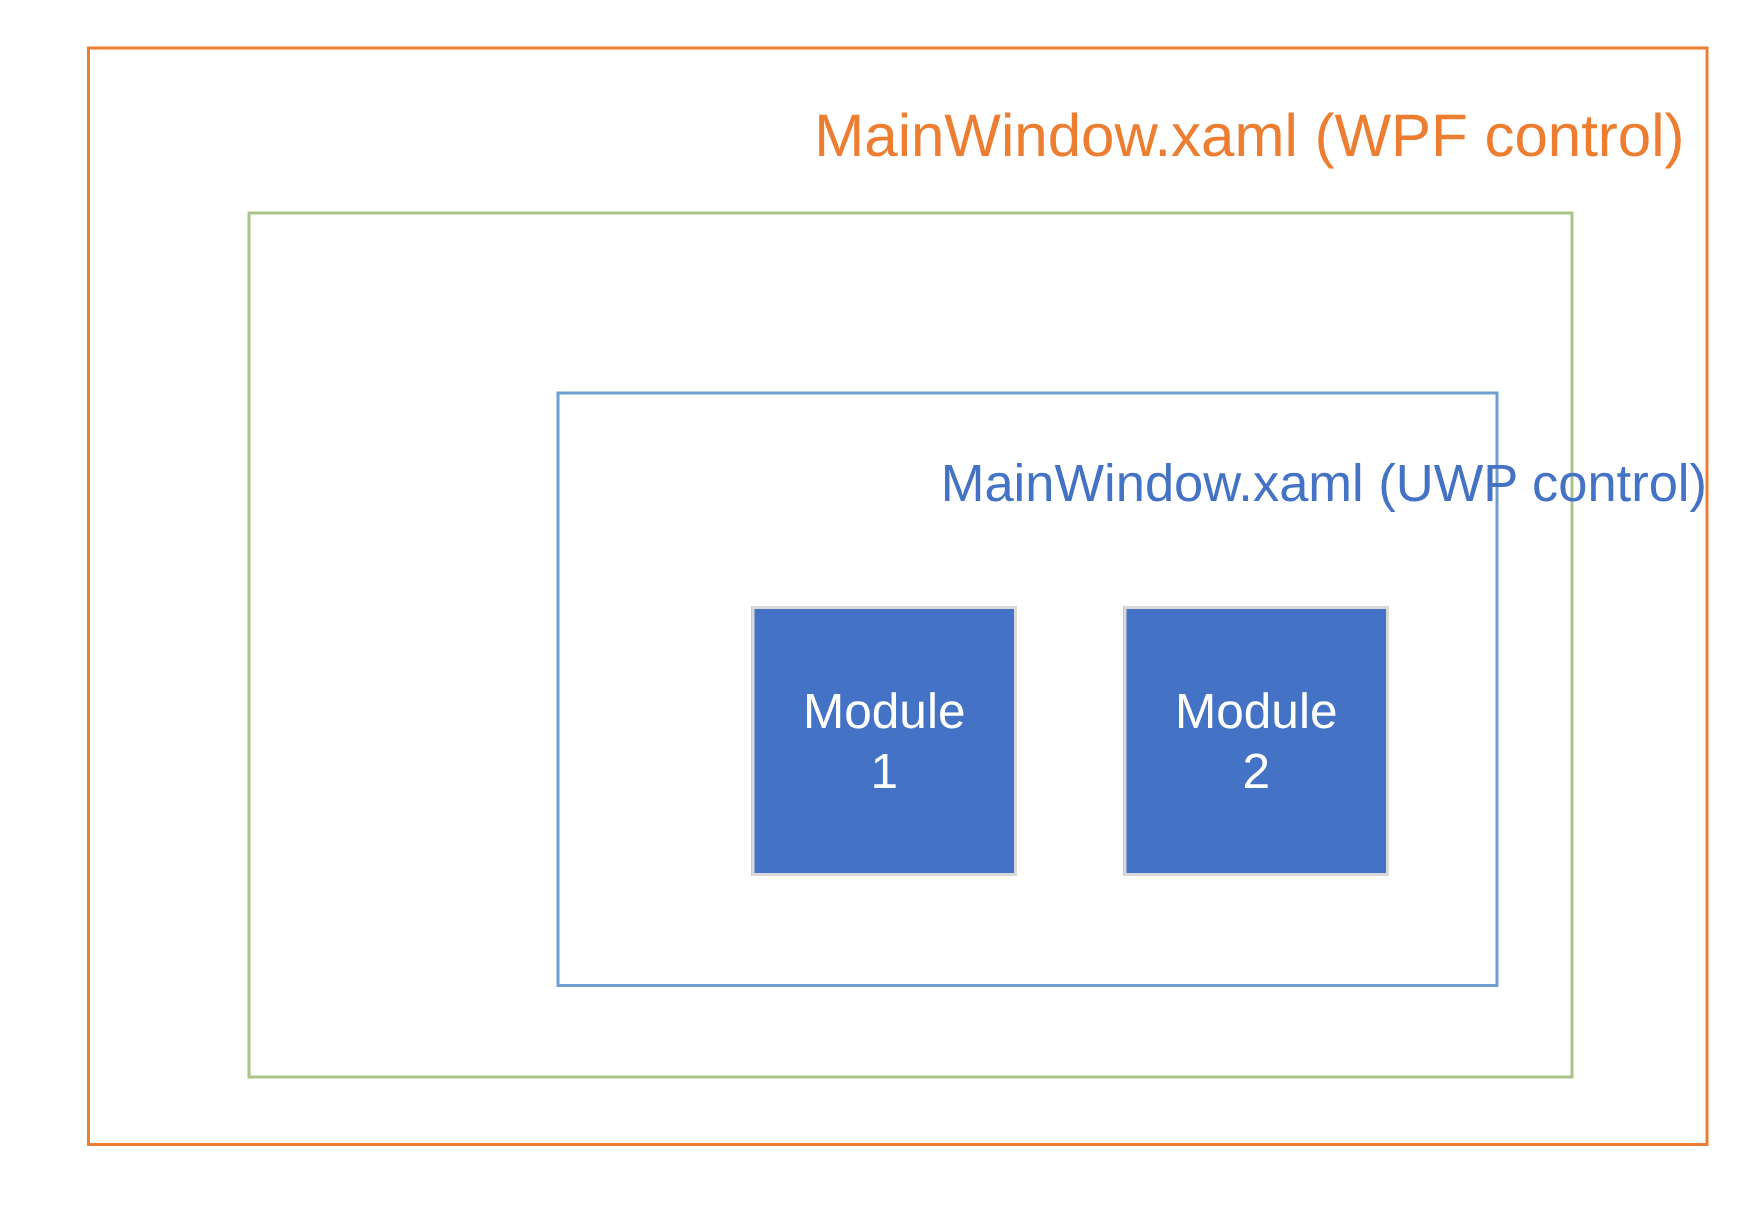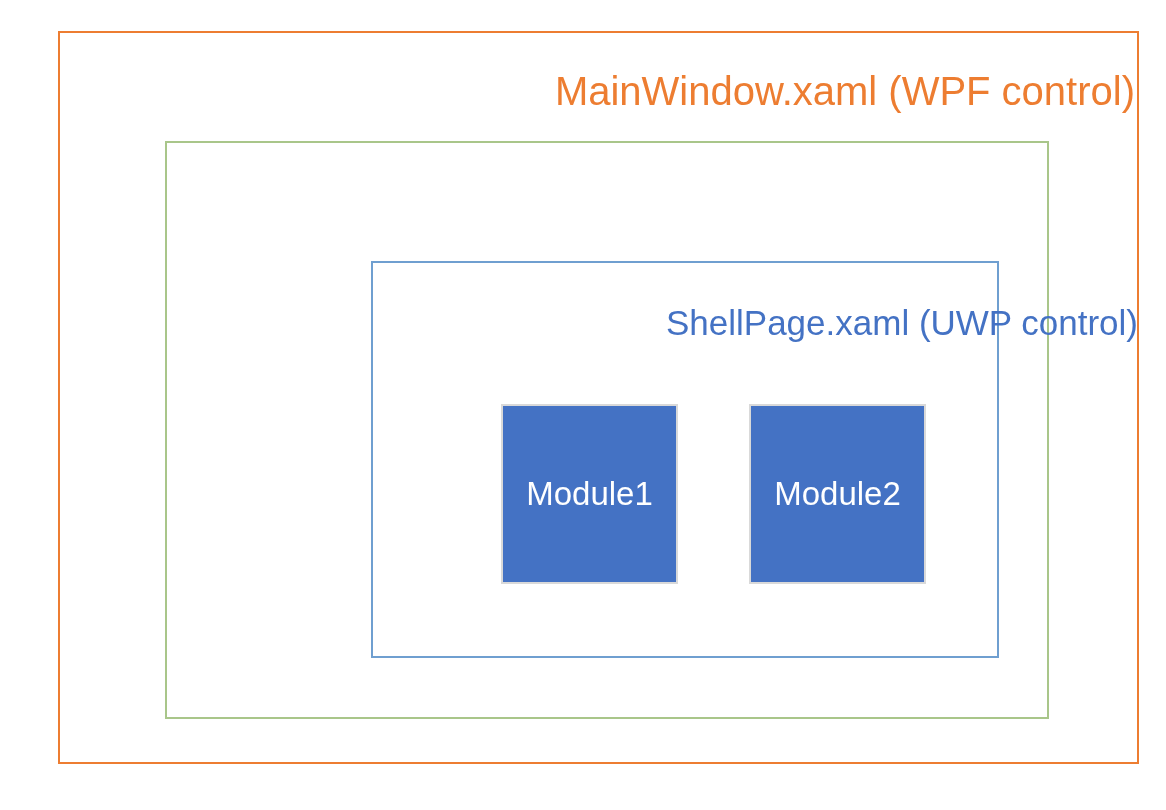--- a/index.html
+++ b/index.html
@@ -51,21 +51,21 @@
   
   .box-title {
     position: absolute;
     white-space: nowrap;
     font-weight: normal;
     line-height: 1.12;
     letter-spacing: 0px;
   }
 
   #outer-title {
-    right: 31px;
+    right: 43px;
     top: 69px;
     font-size: 40px;
     color: #ED7D31;
   }
 
   #middle-title {
     right: 26px;
     top: 176px;
     font-size: 36px;
     color: #70AD47;
@@ -78,21 +78,21 @@
     color: #4472C4;
   }
 
   
   .module {
     position: absolute;
     box-sizing: border-box;
     background: #4472C4;
     border: 2px solid #D9D9D9;
     display: flex;
-    flex-direction: row;
+    flex-direction: column;
     align-items: center;
     justify-content: center;
     color: #FFFFFF;
     font-size: 33px;
     line-height: 1.22;
     text-align: center;
   }
 
   #module-1 {
     left: 501px;
@@ -119,21 +119,21 @@
 
   <div class="box" id="outer-box"></div>
 
   <div class="box-title" id="outer-title">MainWindow.xaml (WPF control)</div>
 
   <div class="box" id="middle-box"></div>
 
 
   <div class="box" id="inner-box"></div>
 
-  <div class="box-title" id="inner-title">ShellPage.xaml (UWP control)</div>
+  <div class="box-title" id="inner-title">MainWindow.xaml (UWP control)</div>
 
   <div class="module" id="module-1">
     <span class="module-line">Module</span>
     <span class="module-line">1</span>
   </div>
 
   <div class="module" id="module-2">
     <span class="module-line">Module</span>
     <span class="module-line">2</span>
   </div>

